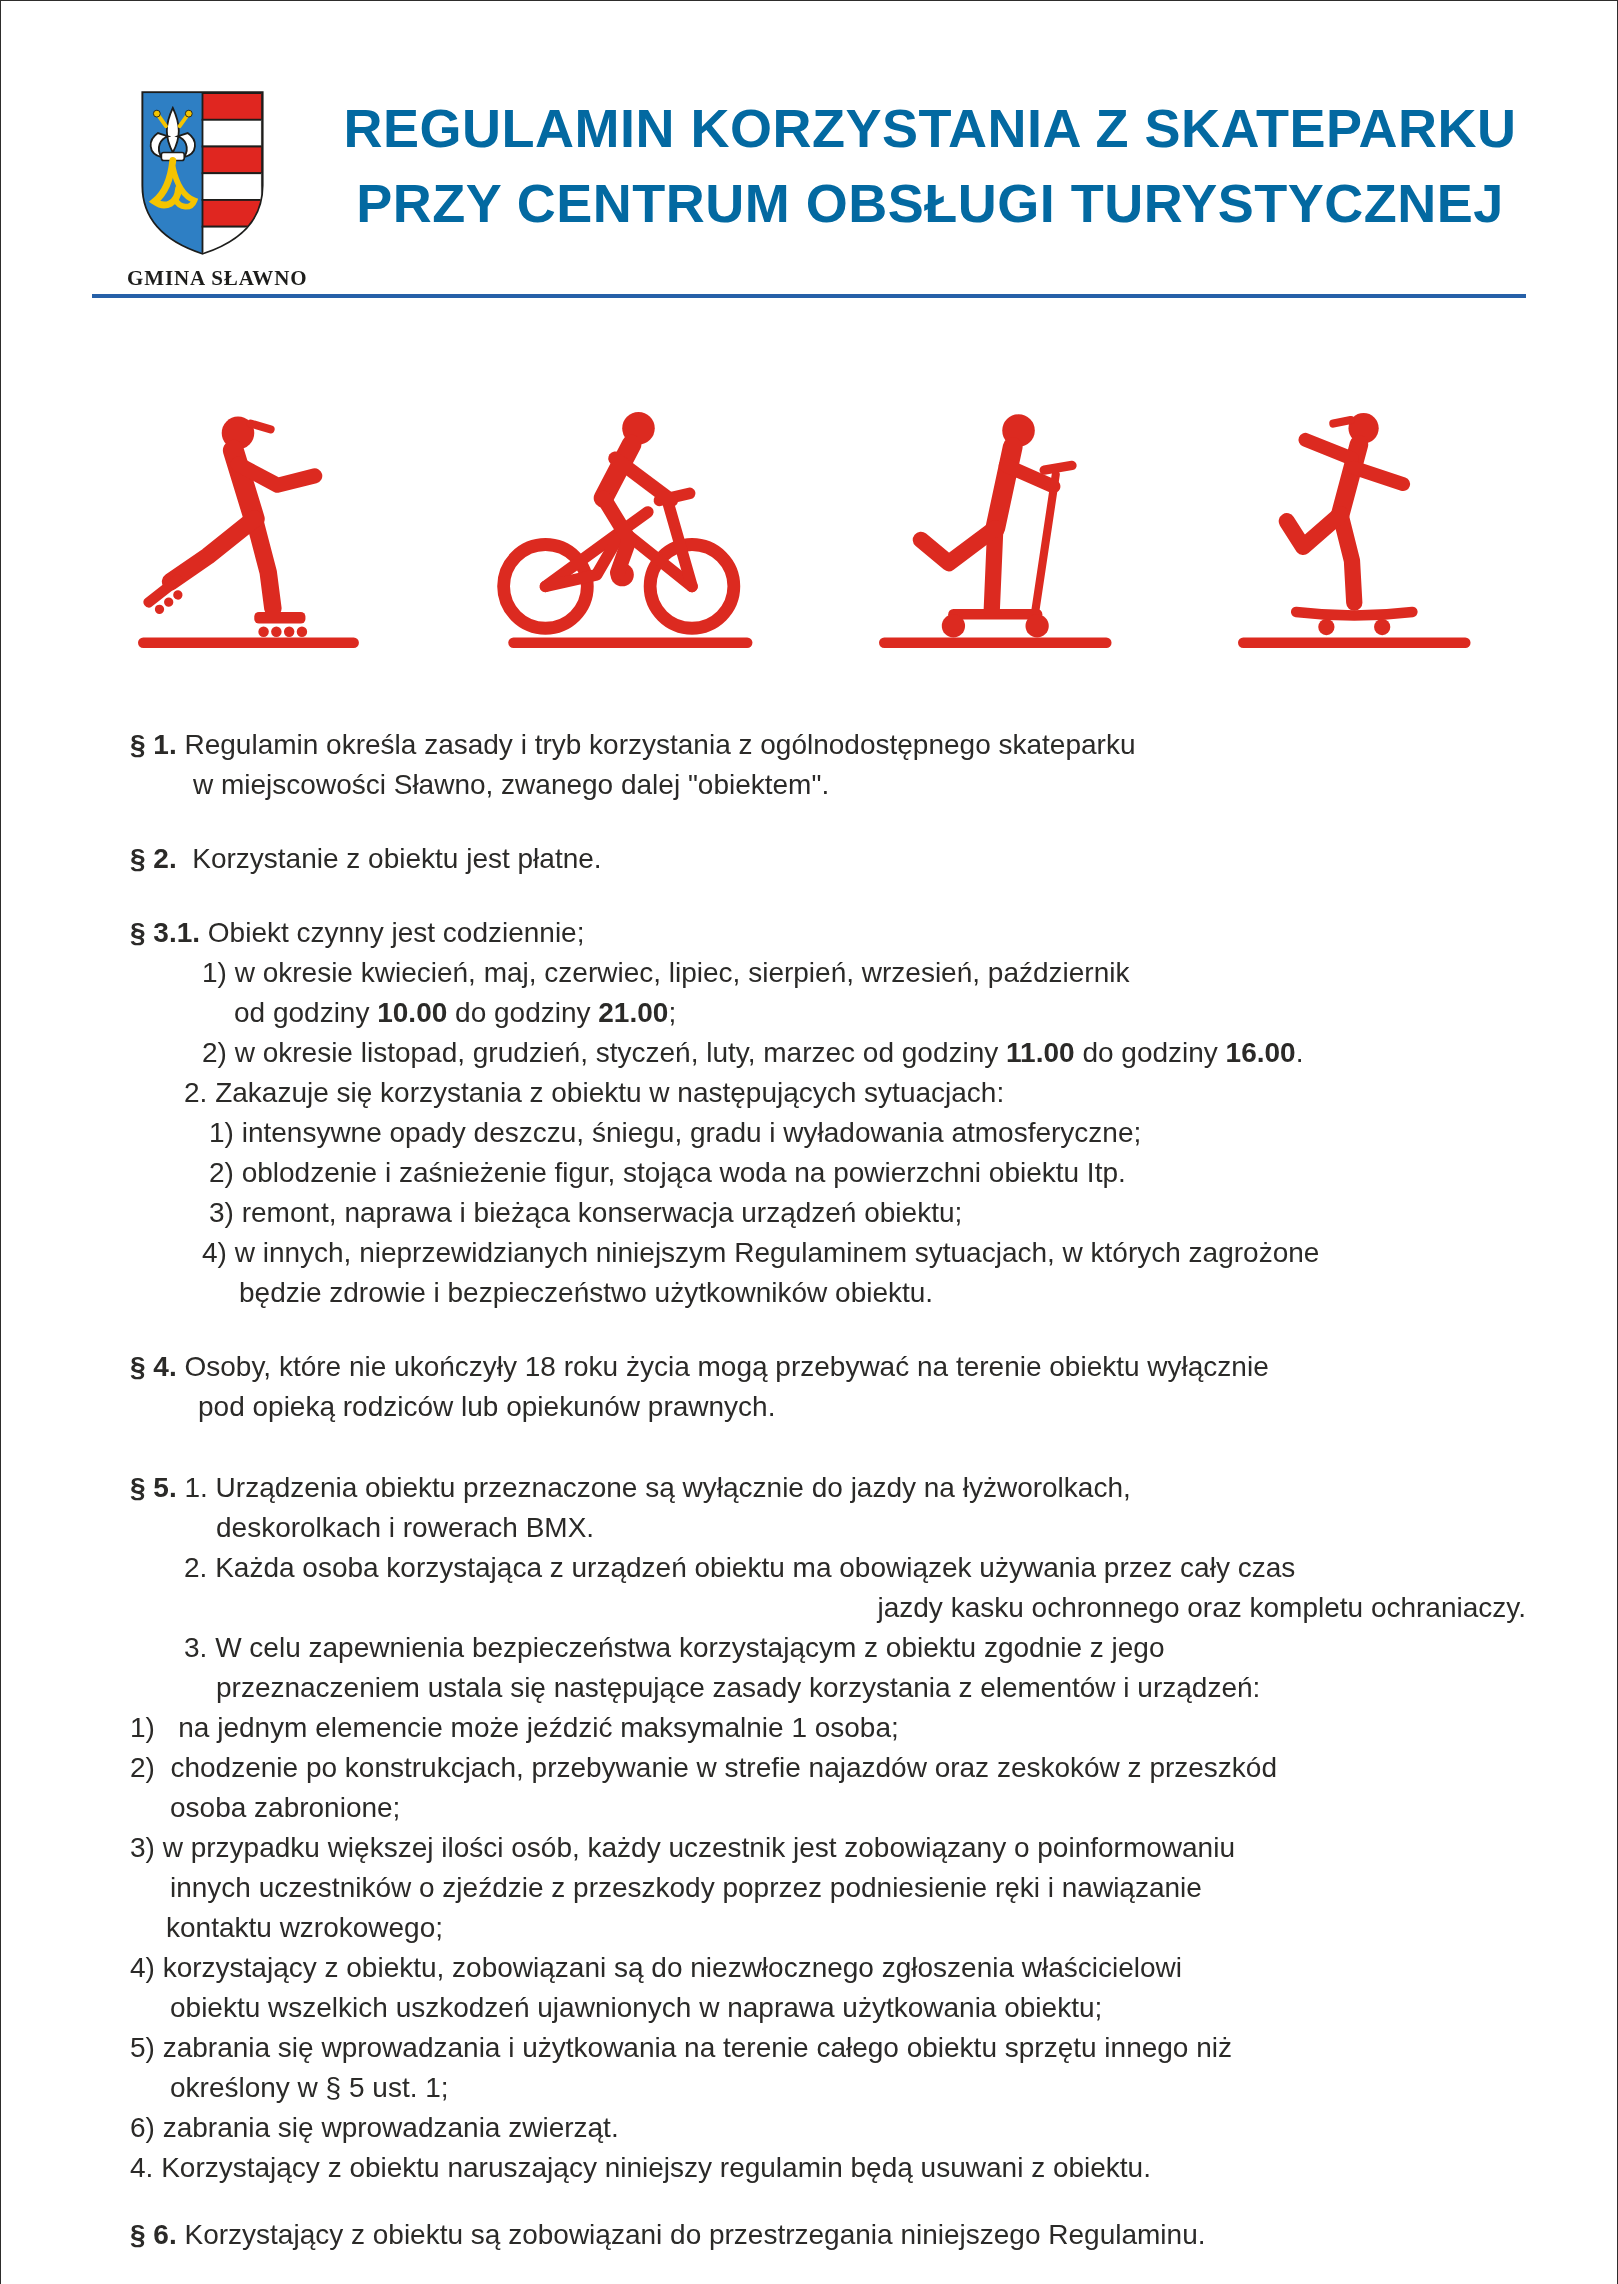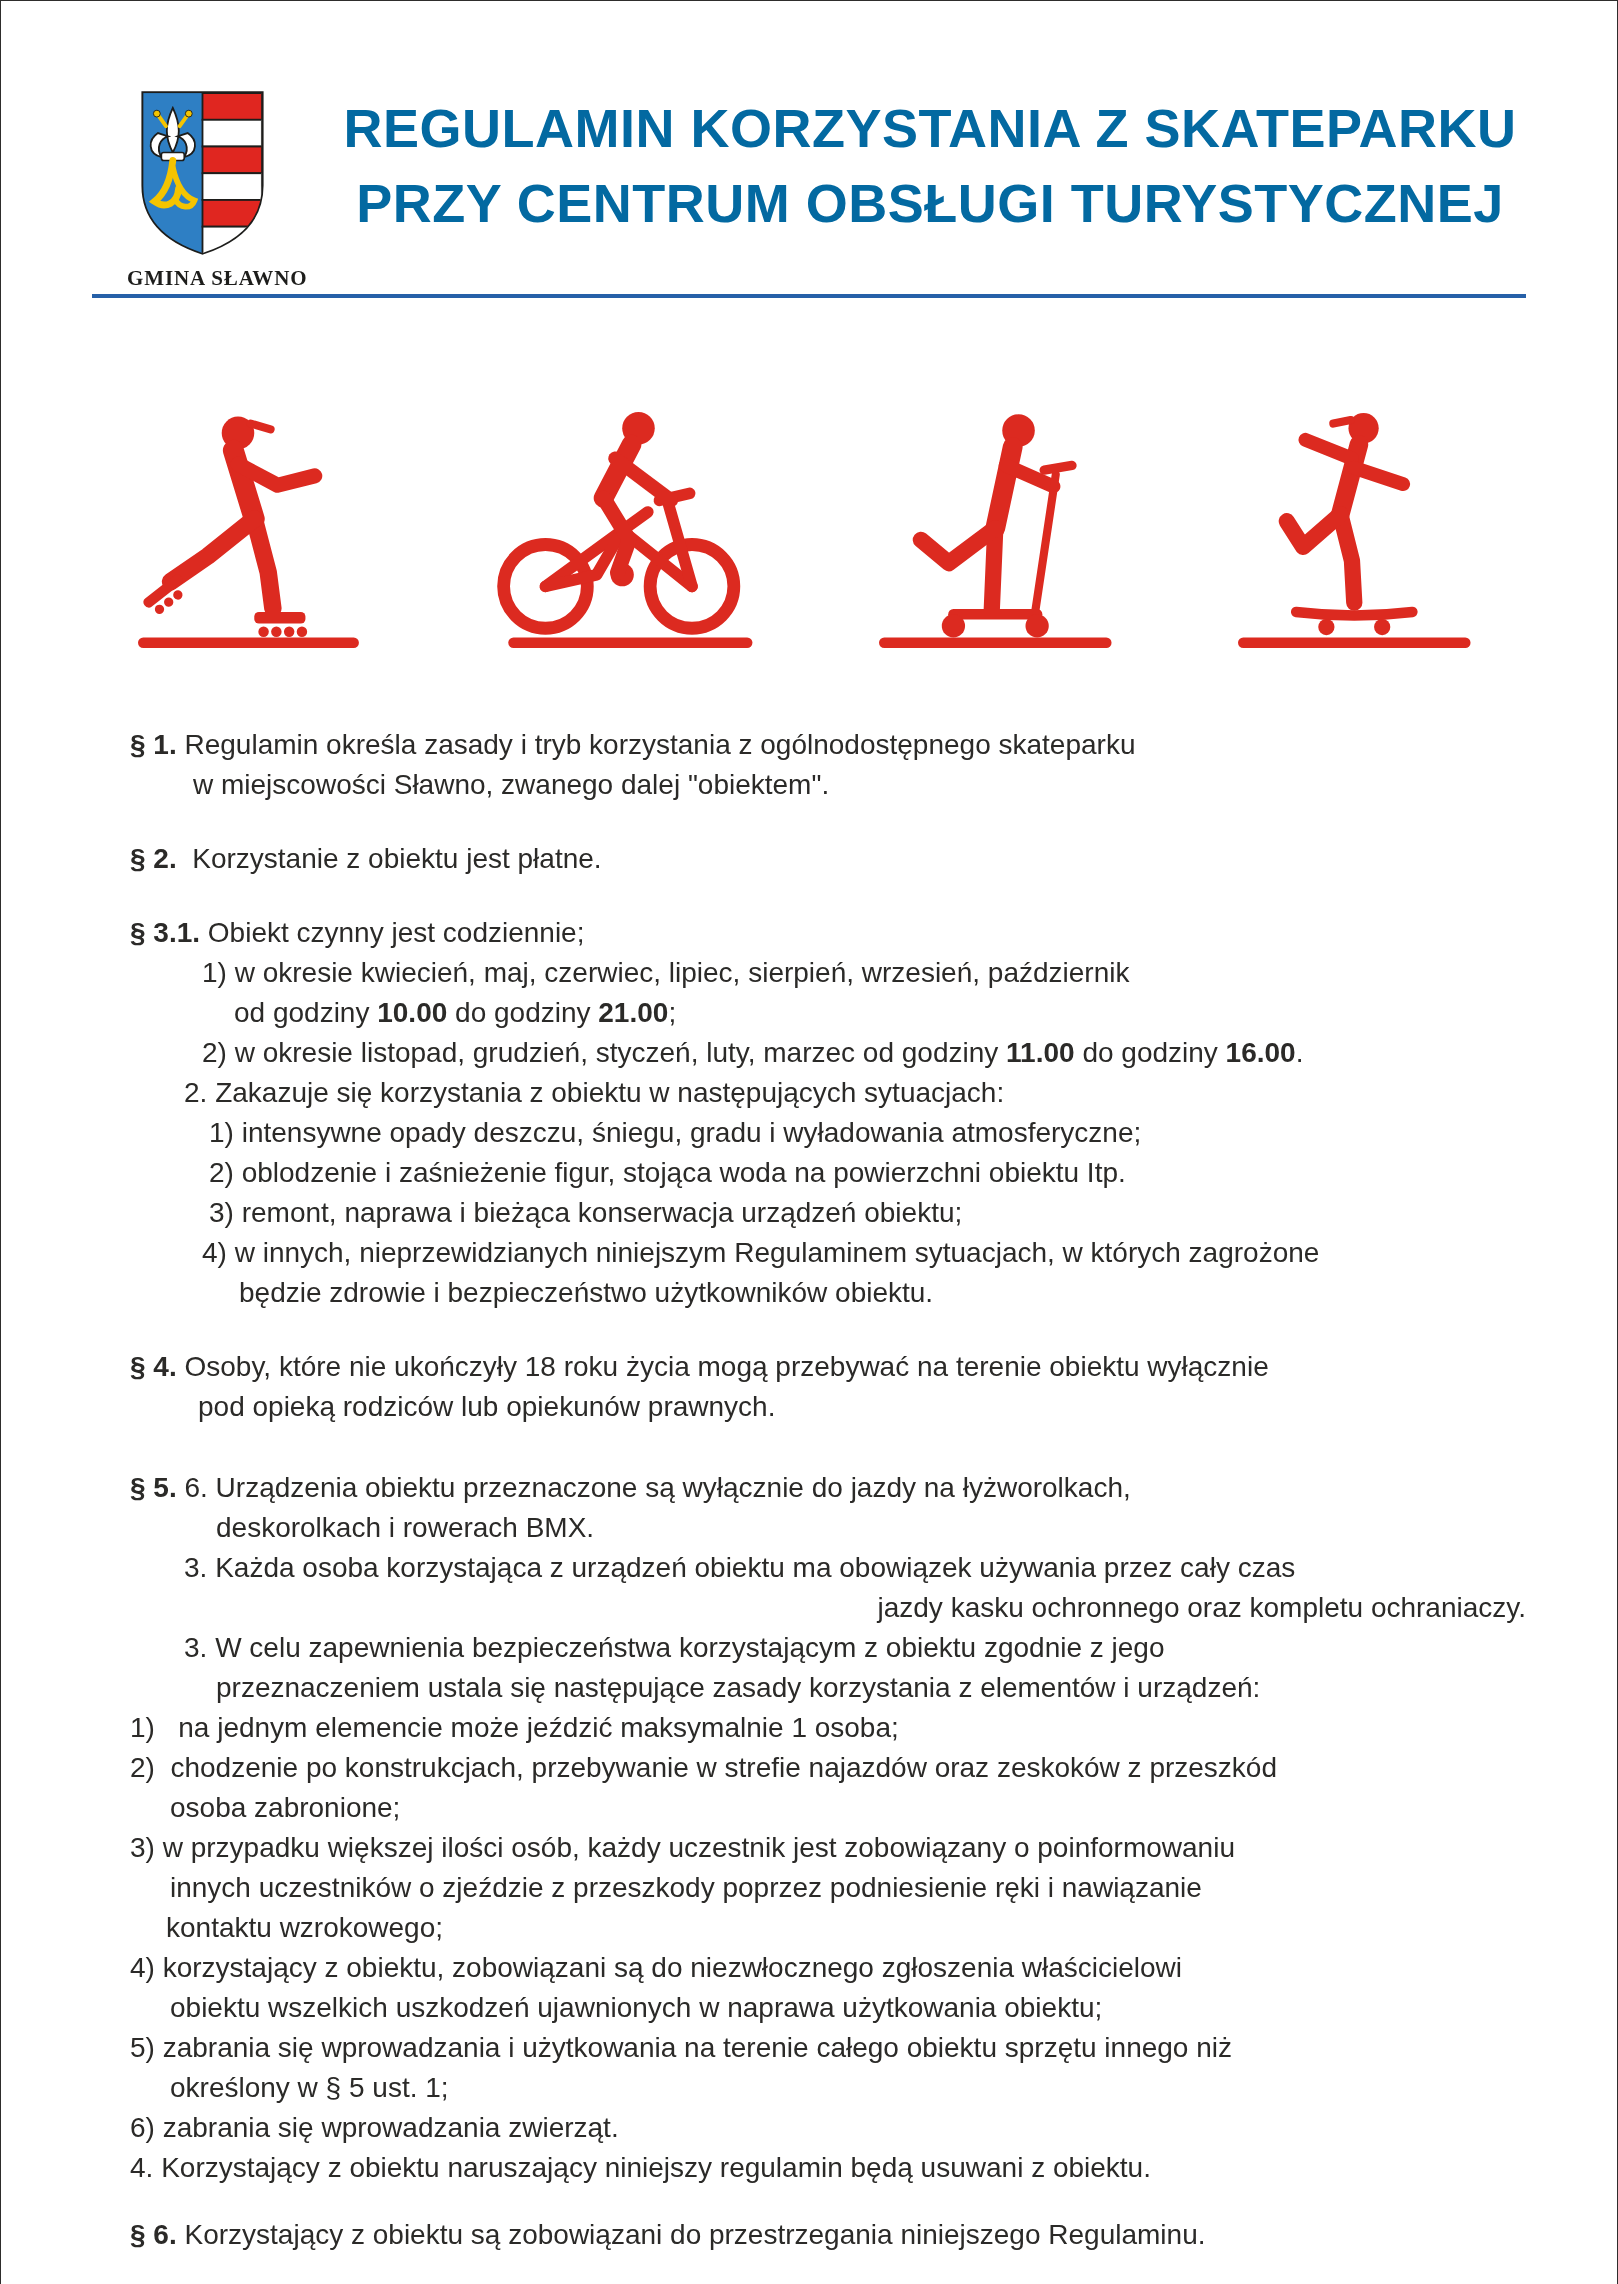--- a/index.html
+++ b/index.html
@@ -161,23 +161,23 @@
         <div class="line" style="padding-left: 79px;"><span>2) oblodzenie i zaśnieżenie figur, stojąca woda na powierzchni obiektu Itp.</span></div>
         <div class="line" style="padding-left: 79px;"><span>3) remont, naprawa i bieżąca konserwacja urządzeń obiektu;</span></div>
         <div class="line" style="padding-left: 72px;"><span>4) w innych, nieprzewidzianych niniejszym Regulaminem sytuacjach, w których zagrożone</span></div>
         <div class="line" style="padding-left: 109px;"><span>będzie zdrowie i bezpieczeństwo użytkowników obiektu.</span></div>
       </div>
       <div class="para" style="margin-top: 34px;">
         <div class="line" style="padding-left: 0px;"><b>§ 4.</b><span> Osoby, które nie ukończyły 18 roku życia mogą przebywać na terenie obiektu wyłącznie</span></div>
         <div class="line" style="padding-left: 68px;"><span>pod opieką rodziców lub opiekunów prawnych.</span></div>
       </div>
       <div class="para" style="margin-top: 41px;">
-        <div class="line" style="padding-left: 0px;"><b>§ 5.</b><span> 6. Urządzenia obiektu przeznaczone są wyłącznie do jazdy na łyżworolkach,</span></div>
+        <div class="line" style="padding-left: 0px;"><b>§ 5.</b><span> 1. Urządzenia obiektu przeznaczone są wyłącznie do jazdy na łyżworolkach,</span></div>
         <div class="line" style="padding-left: 86px;"><span>deskorolkach i rowerach BMX.</span></div>
-        <div class="line" style="padding-left: 54px;"><span>3. Każda osoba korzystająca z urządzeń obiektu ma obowiązek używania przez cały czas</span></div>
+        <div class="line" style="padding-left: 54px;"><span>2. Każda osoba korzystająca z urządzeń obiektu ma obowiązek używania przez cały czas</span></div>
         <div class="line" style="padding-left: 86px; text-align: right;"><span>jazdy kasku ochronnego oraz kompletu ochraniaczy.</span></div>
         <div class="line" style="padding-left: 54px;"><span>3. W celu zapewnienia bezpieczeństwa korzystającym z obiektu zgodnie z jego</span></div>
         <div class="line" style="padding-left: 86px;"><span>przeznaczeniem ustala się następujące zasady korzystania z elementów i urządzeń:</span></div>
         <div class="line" style="padding-left: 0px;"><span>1)&nbsp;&nbsp;&nbsp;na jednym elemencie może jeździć maksymalnie 1 osoba;</span></div>
         <div class="line" style="padding-left: 0px;"><span>2)&nbsp;&nbsp;chodzenie po konstrukcjach, przebywanie w strefie najazdów oraz zeskoków z przeszkód</span></div>
         <div class="line" style="padding-left: 40px;"><span>osoba zabronione;</span></div>
         <div class="line" style="padding-left: 0px;"><span>3) w przypadku większej ilości osób, każdy uczestnik jest zobowiązany o poinformowaniu</span></div>
         <div class="line" style="padding-left: 40px;"><span>innych uczestników o zjeździe z przeszkody poprzez podniesienie ręki i nawiązanie</span></div>
         <div class="line" style="padding-left: 36px;"><span>kontaktu wzrokowego;</span></div>
         <div class="line" style="padding-left: 0px;"><span>4) korzystający z obiektu, zobowiązani są do niezwłocznego zgłoszenia właścicielowi</span></div>

